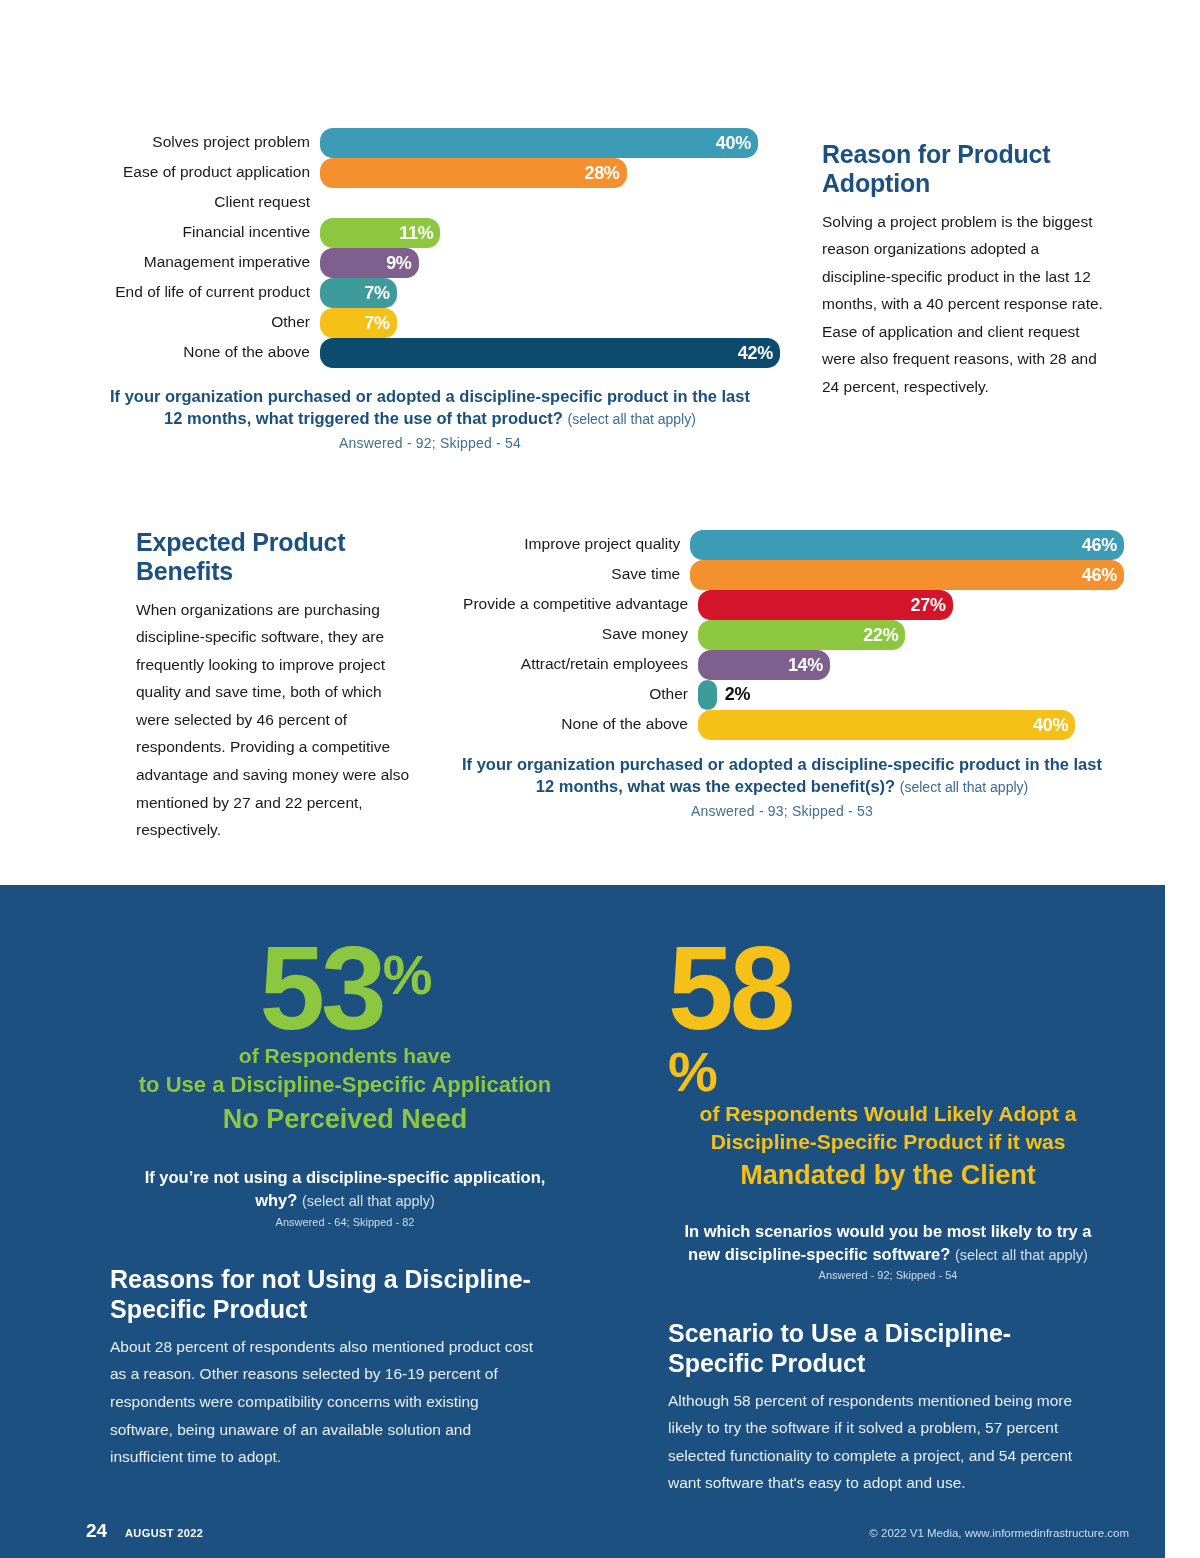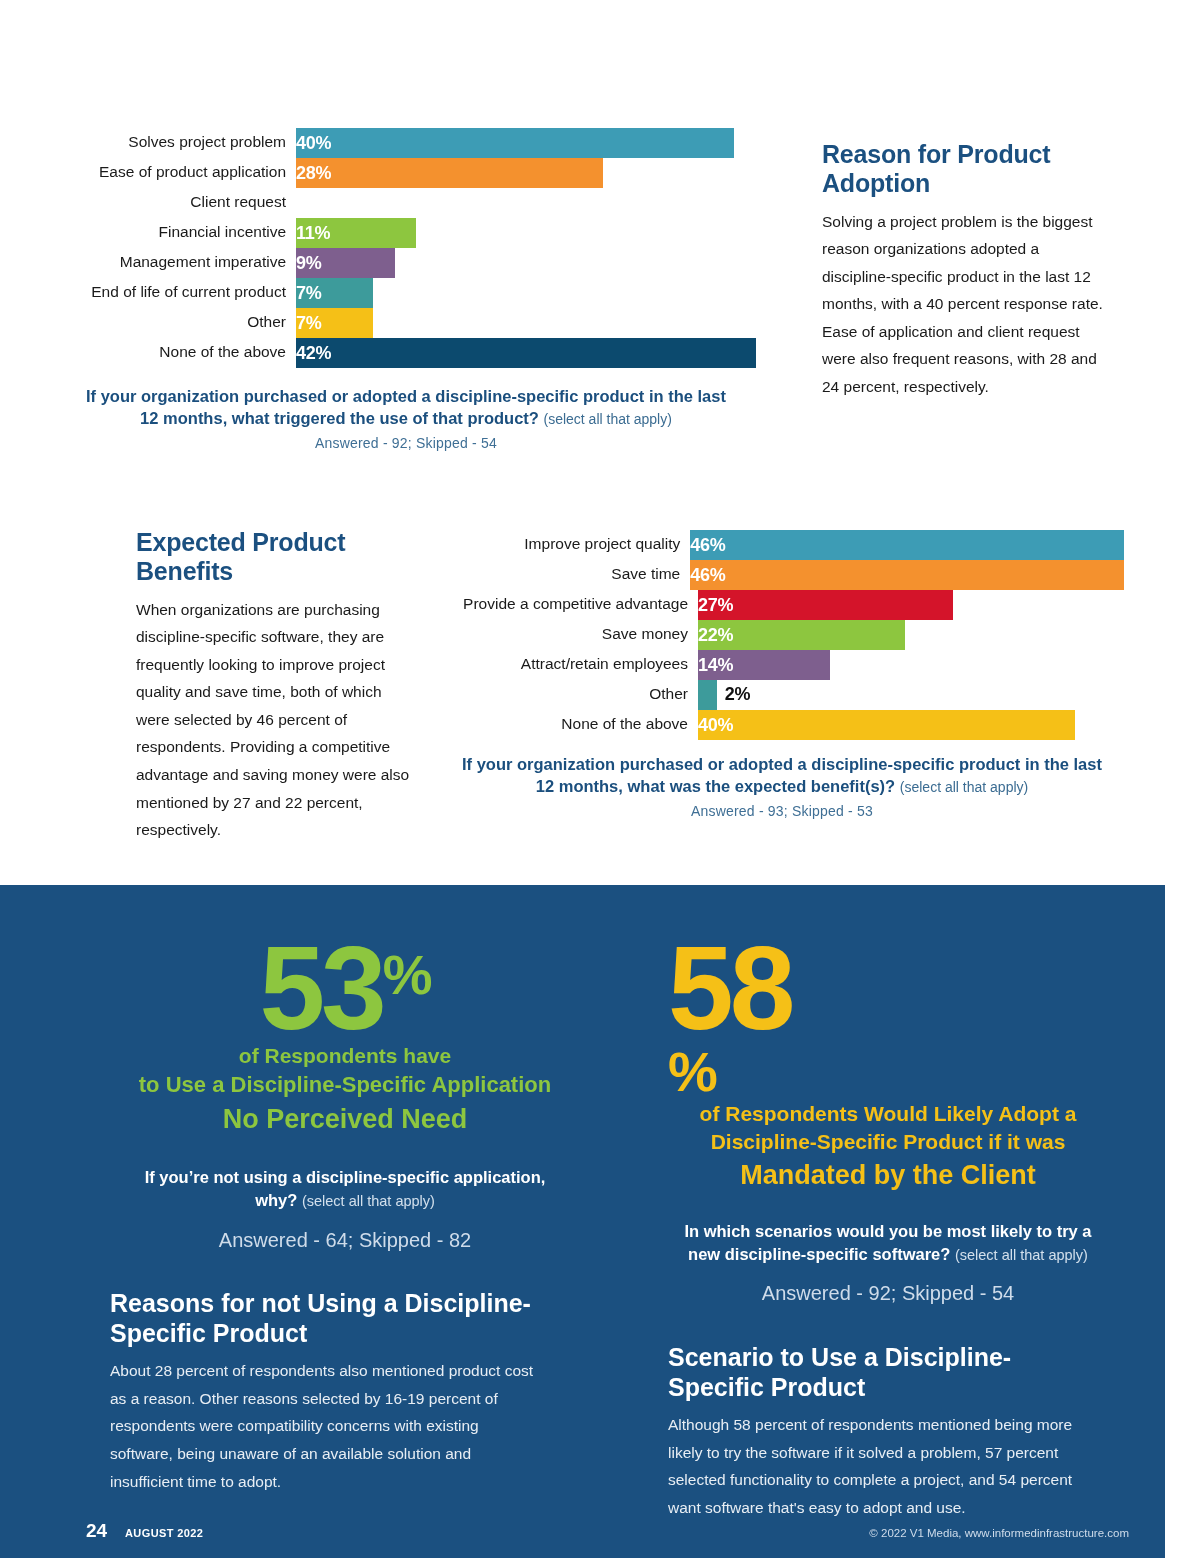--- a/index.html
+++ b/index.html
@@ -14,22 +14,22 @@
   
   .chart{position:absolute;}
   .bar-row{display:flex;align-items:center;height:27px;margin-bottom:3px;}
   .bar-label{
     font-size:15.5px;color:#1a1a1a;text-align:right;
     padding-right:10px;white-space:nowrap;line-height:1;
     font-family:"Liberation Sans", sans-serif;
   }
   .bar-wrap{position:relative;flex:1;height:27px;}
   .bar{
-    height:30px;display:flex;align-items:center;justify-content:flex-start;
-    box-sizing:border-box;padding-right:7px;
+    height:30px;display:flex;align-items:center;justify-content:flex-end;
+    box-sizing:border-box;padding-right:7px;border-radius:13px;
   }
   .bar-val{
     font-size:18px;font-weight:bold;color:#ffffff;letter-spacing:-0.3px;
     line-height:1;white-space:nowrap;
   }
   .bar-val.outside{
     color:#111;position:absolute;left:0;top:50%;transform:translateY(-50%);
     padding-left:8px;
   }
 
@@ -67,21 +67,21 @@
   .s-sm{font-size:21px;}
   .s-lg{font-size:27px;}
   .s-md{font-size:22px;}
 
   .qcap{
     text-align:center;color:#ffffff;font-weight:bold;font-size:16.5px;
     line-height:1.38;
   }
   .qcap .light{font-weight:normal;font-size:14.5px;color:#d3e0ec;}
   .qcap .ans{
-    display:block;font-weight:normal;font-size:20px;color:#cfdcea;margin-top:15px;
+    display:block;font-weight:normal;font-size:11px;color:#cfdcea;margin-top:3px;
   }
   .whead{
     color:#ffffff;font-weight:bold;font-size:25px;line-height:1.2;margin:0 0 9px 0;
   }
   .wbody{color:#e8eef4;font-size:15.5px;line-height:1.78;margin:0;}
 
   .footer{position:absolute;left:0;bottom:0;width:1165px;height:50px;text-align:center;}
   .pgnum{
     position:absolute;left:86px;bottom:16px;color:#fff;font-weight:bold;font-size:19px;
   }
@@ -91,21 +91,21 @@
   }
   .copy{
     position:absolute;right:36px;bottom:19px;color:#cfdcea;font-size:11.5px;
   }
 </style>
 </head>
 <body>
 
 <div class="page">
 
-  <div class="chart" style="left:56px;top:128px;width:700px;">
+  <div class="chart" style="left:80px;top:128px;width:700px;">
     <div id="chart1-rows">
         <div class="bar-row">
           <div class="bar-label" style="width: 230px;">Solves project problem</div>
           <div class="bar-wrap">
             <div class="bar" style="width: 438px; background: rgb(61, 156, 181);">
               <span class="bar-val">40%</span>
             </div>
           </div>
         </div>
         <div class="bar-row">

